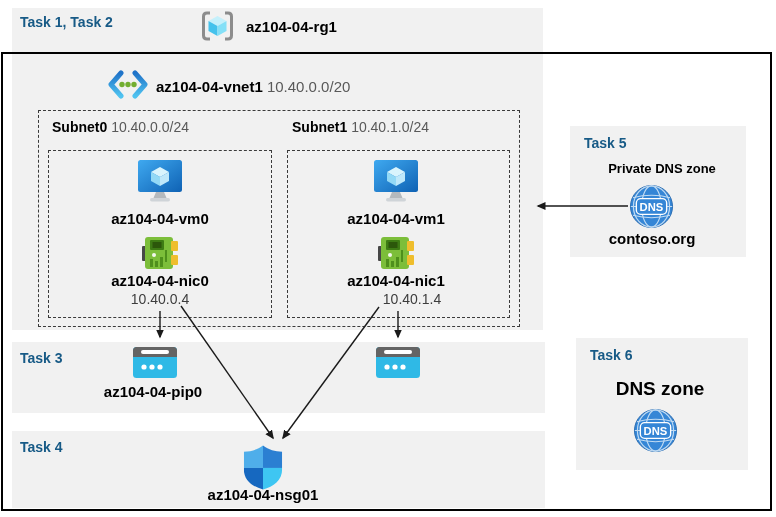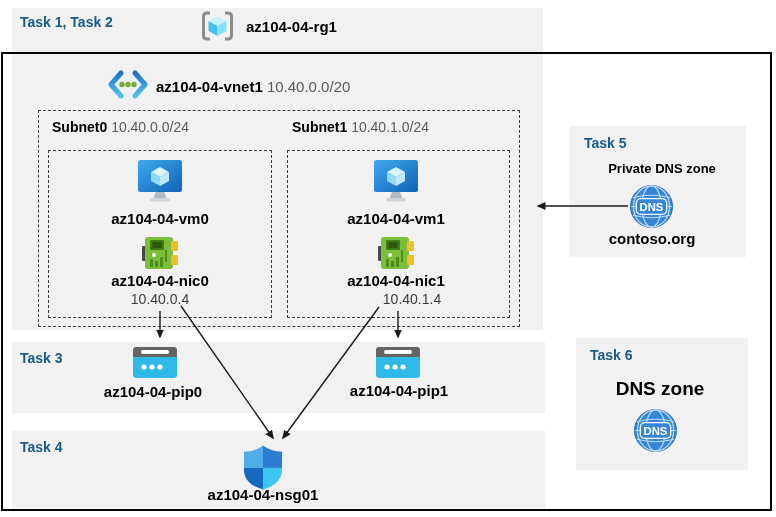--- a/index.html
+++ b/index.html
@@ -160,21 +160,20 @@
   <div class="abs name-lbl ctr" style="left:153px;top:383px;">az104-04-pip0</div>
 
   <svg class="abs" style="left:376px;top:347px;" width="44" height="31" viewBox="0 0 44 31">
     <rect x="0" y="0" width="44" height="31" rx="3.5" fill="#2FB9E6"></rect>
     <path d="M3.5 0 h37 a3.5 3.5 0 0 1 3.5 3.5 V10 H0 V3.5 A3.5 3.5 0 0 1 3.5 0 z" fill="#646464"></path>
     <rect x="8" y="3" width="28" height="4" rx="2" fill="#fff"></rect>
     <circle cx="11" cy="20" r="2.6" fill="#fff"></circle>
     <circle cx="19" cy="20" r="2.6" fill="#fff"></circle>
     <circle cx="27" cy="20" r="2.6" fill="#fff"></circle>
   </svg>
-  <div class="abs name-lbl ctr" style="left:399px;top:382px;">az104-04-pip1</div>
 
   <div class="abs band" style="left:12px;top:431px;width:533px;height:77px;"></div>
   <div class="abs task-lbl" style="left:20px;top:439px;">Task 4</div>
 
   <svg class="abs" style="left:241px;top:444px;" width="44" height="46" viewBox="0 0 44 48">
     <defs>
       <clipPath id="shieldclip">
         <path d="M22 1.5 C28 6 34.5 7.8 42 8 V26 C42 38 33 44.5 22 47.5 C11 44.5 2 38 2 26 V8 C9.5 7.8 16 6 22 1.5 Z"></path>
       </clipPath>
     </defs>

